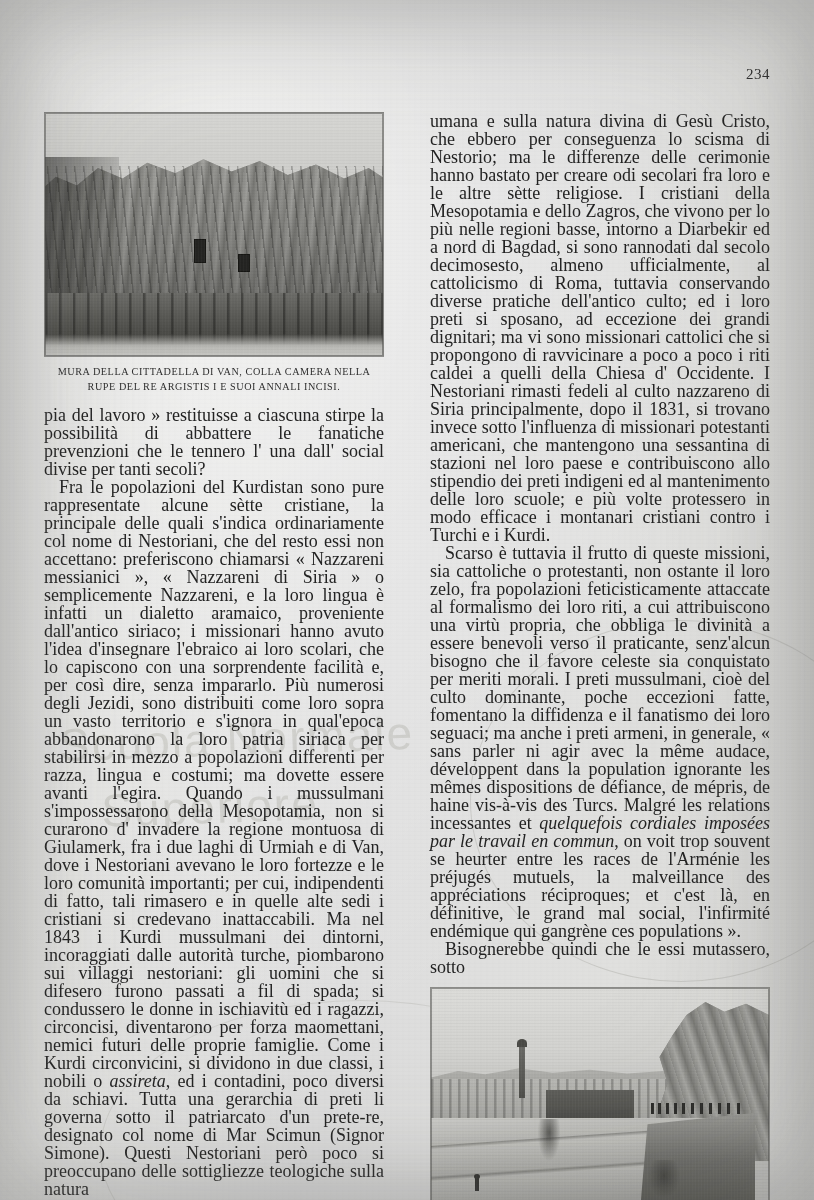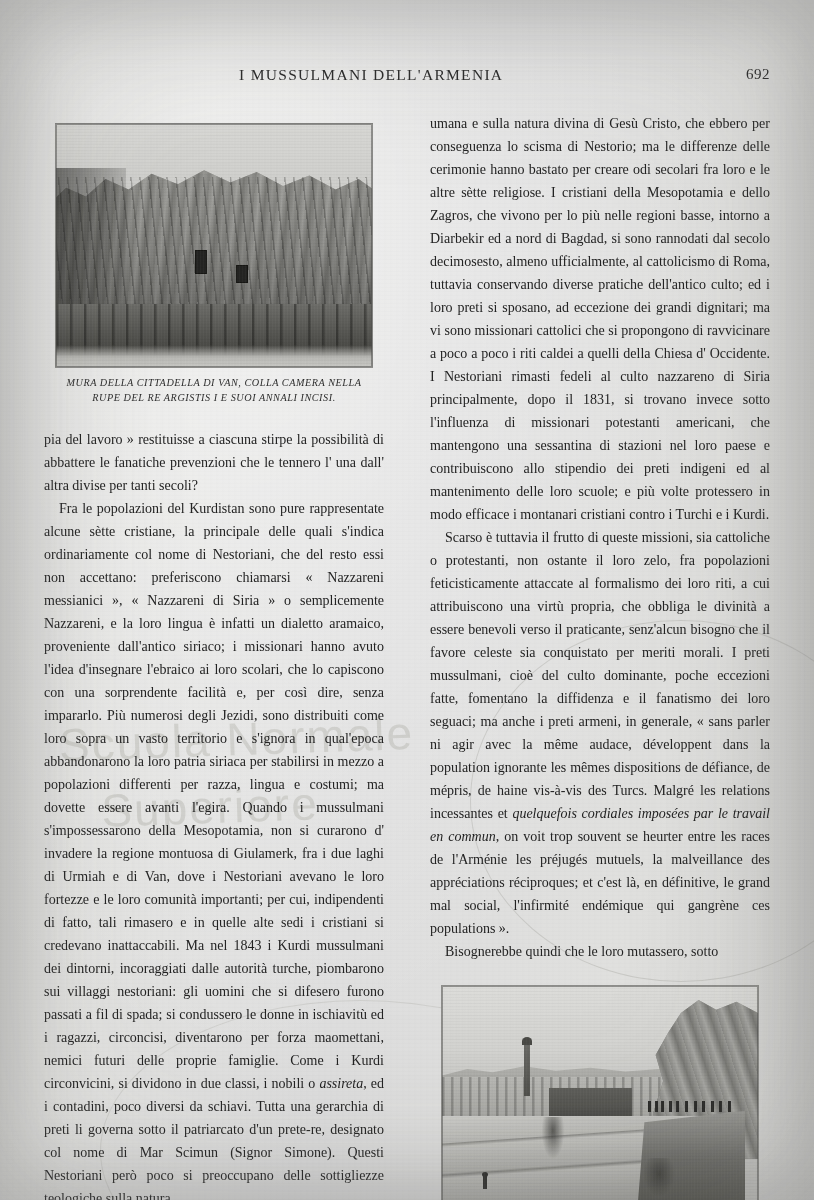--- a/index.html
+++ b/index.html
@@ -102,21 +102,21 @@
     height: 1010px;
   }
   .col {
     position: absolute;
     top: 0;
     width: 340px;
   }
   .col-left { left: 0; }
   .col-right { left: 386px; }
 
-  .fig { margin: 11px; font-style: italic; }
+  .fig { margin: 0; }
   .fig-img {
     width: 100%;
     display: block;
     border: 1px solid rgba(70,70,68,0.45);
     box-sizing: border-box;
   }
   .fig-caption {
     font-family: "Liberation Serif", serif;
     font-size: 10.2px;
     letter-spacing: .55px;
@@ -124,22 +124,22 @@
     color: #2e2e2e;
     text-transform: uppercase;
     line-height: 1.5;
     margin-top: 7px;
     padding: 0 4px;
   }
 
   p.body {
     margin: 0;
     font-family: "Liberation Serif", serif;
-    font-size: 14px;
-    line-height: 23px;
+    font-size: 18px;
+    line-height: 18px;
     text-align: justify;
     text-justify: inter-word;
     color: #232323;
     hyphens: manual;
   }
   p.body.indent { text-indent: 15px; }
   p.body + p.body { margin-top: 0; }
 
   .section-head {
     font-family: "Liberation Serif", serif;
@@ -292,22 +292,21 @@
   <div class="watermark">
     <span>Scuola Normale</span>
     <span class="w2">Superiore</span>
   </div>
   <div class="arc arc-a"></div>
   <div class="arc arc-b"></div>
 
   <div class="content">
 
     <div class="running-head">
-      <span class="rh-title">I Mussulmani dell'Armenia</span>
-      <span class="rh-page">692</span>
+      <span class="rh-page">234</span>
     </div>
 
     <div class="columns">
 
       <div class="col col-left">
 
         <figure class="fig">
           <div class="fig-img photo1">
             <div class="p1-sky"></div>
             <div class="p1-rock"></div>
@@ -318,34 +317,34 @@
             <div class="p1-niche" style="left:57%; top:58%; height:16px;"></div>
             <div class="p1-fore"></div>
             <div class="p2-grain"></div>
             <div class="p-border"></div>
           </div>
           <figcaption class="fig-caption">Mura della cittadella di Van, colla camera nella rupe del Re Argistis I e suoi annali incisi.</figcaption>
         </figure>
 
         <div class="gap"></div>
 
-        <p class="body">pia del lavoro » restituisse a ciascuna stirpe la possibilità di abbattere le fanatiche prevenzioni che le tennero l' una dall' altra divise per tanti secoli?</p>
+        <p class="body">pia del lavoro » restituisse a ciascuna stirpe la possibilità di abbattere le fanatiche prevenzioni che le tennero l' una dall' social divise per tanti secoli?</p>
 
 
         <p class="body indent"><span>Fra le popolazioni del Kurdistan sono pure rappresentate alcune sètte cristiane, la principale delle quali s'indica ordinariamente col nome di Nestoriani, che del resto essi non accettano: preferiscono chiamarsi « Nazzareni messianici », « Nazzareni di Siria » o semplicemente Nazzareni, e la loro lingua è infatti un dialetto aramaico, proveniente dall'antico siriaco; i missionari hanno avuto l'idea d'insegnare l'ebraico ai loro scolari, che lo capiscono con una sorprendente facilità e, per così dire, senza impararlo. Più numerosi degli Jezidi, sono distribuiti come loro sopra un vasto territorio e s'ignora in qual'epoca abbandonarono la loro patria siriaca per stabilirsi in mezzo a popolazioni differenti per razza, lingua e costumi; ma dovette essere avanti l'egira. Quando i mussulmani s'impossessarono della Mesopotamia, non si curarono d' invadere la regione montuosa di Giulamerk, fra i due laghi di Urmiah e di Van, dove i Nestoriani avevano le loro fortezze e le loro comunità importanti; per cui, indipendenti di fatto, tali rimasero e in quelle alte sedi i cristiani si credevano inattaccabili. Ma nel 1843 i Kurdi mussulmani dei dintorni, incoraggiati dalle autorità turche, piombarono sui villaggi nestoriani: gli uomini che si difesero furono passati a fil di spada; si condussero le donne in ischiavitù ed i ragazzi, circoncisi, diventarono per forza maomettani, nemici futuri delle proprie famiglie. Come i Kurdi circonvicini, si dividono in due classi, i nobili o </span><em class="it">assireta</em><span>, ed i contadini, poco diversi da schiavi. Tutta una gerarchia di preti li governa sotto il patriarcato d'un prete-re, designato col nome di Mar Scimun (Signor Simone). Questi Nestoriani però poco si preoccupano delle sottigliezze teologiche sulla natura</span></p>
 
       </div>
 
       <div class="col col-right">
 
         <p class="body">umana e sulla natura divina di Gesù Cristo, che ebbero per conseguenza lo scisma di Nestorio; ma le differenze delle cerimonie hanno bastato per creare odi secolari fra loro e le altre sètte religiose. I cristiani della Mesopotamia e dello Zagros, che vivono per lo più nelle regioni basse, intorno a Diarbekir ed a nord di Bagdad, si sono rannodati dal secolo decimosesto, almeno ufficialmente, al cattolicismo di Roma, tuttavia conservando diverse pratiche dell'antico culto; ed i loro preti si sposano, ad eccezione dei grandi dignitari; ma vi sono missionari cattolici che si propongono di ravvicinare a poco a poco i riti caldei a quelli della Chiesa d' Occidente. I Nestoriani rimasti fedeli al culto nazzareno di Siria principalmente, dopo il 1831, si trovano invece sotto l'influenza di missionari potestanti americani, che mantengono una sessantina di stazioni nel loro paese e contribuiscono allo stipendio dei preti indigeni ed al mantenimento delle loro scuole; e più volte protessero in modo efficace i montanari cristiani contro i Turchi e i Kurdi.</p>
 
         <p class="body indent"><span>Scarso è tuttavia il frutto di queste missioni, sia cattoliche o protestanti, non ostante il loro zelo, fra popolazioni feticisticamente attaccate al formalismo dei loro riti, a cui attribuiscono una virtù propria, che obbliga le divinità a essere benevoli verso il praticante, senz'alcun bisogno che il favore celeste sia conquistato per meriti morali. I preti mussulmani, cioè del culto dominante, poche eccezioni fatte, fomentano la diffidenza e il fanatismo dei loro seguaci; ma anche i preti armeni, in generale, « sans parler ni agir avec la même audace, développent dans la population ignorante les mêmes dispositions de défiance, de mépris, de haine vis-à-vis des Turcs. Malgré les relations incessantes et </span><em class="it">quelquefois cordiales imposées par le travail en commun</em><span>, on voit trop souvent se heurter entre les races de l'Arménie les préjugés mutuels, la malveillance des appréciations réciproques; et c'est là, en définitive, le grand mal social, l'infirmité endémique qui gangrène ces populations ».</span></p>
 
-        <p class="body indent">Bisognerebbe quindi che le loro mutassero, sotto</p>
+        <p class="body indent">Bisognerebbe quindi che le essi mutassero, sotto</p>
 
         <div class="gap"></div>
 
         <figure class="fig">
           <div class="fig-img photo2">
             <div class="p2-sky"></div>
             <div class="p2-hills"></div>
             <div class="p2-city"></div>
             <div class="p2-minaret"></div>
             <div class="p2-bigblock"></div>

